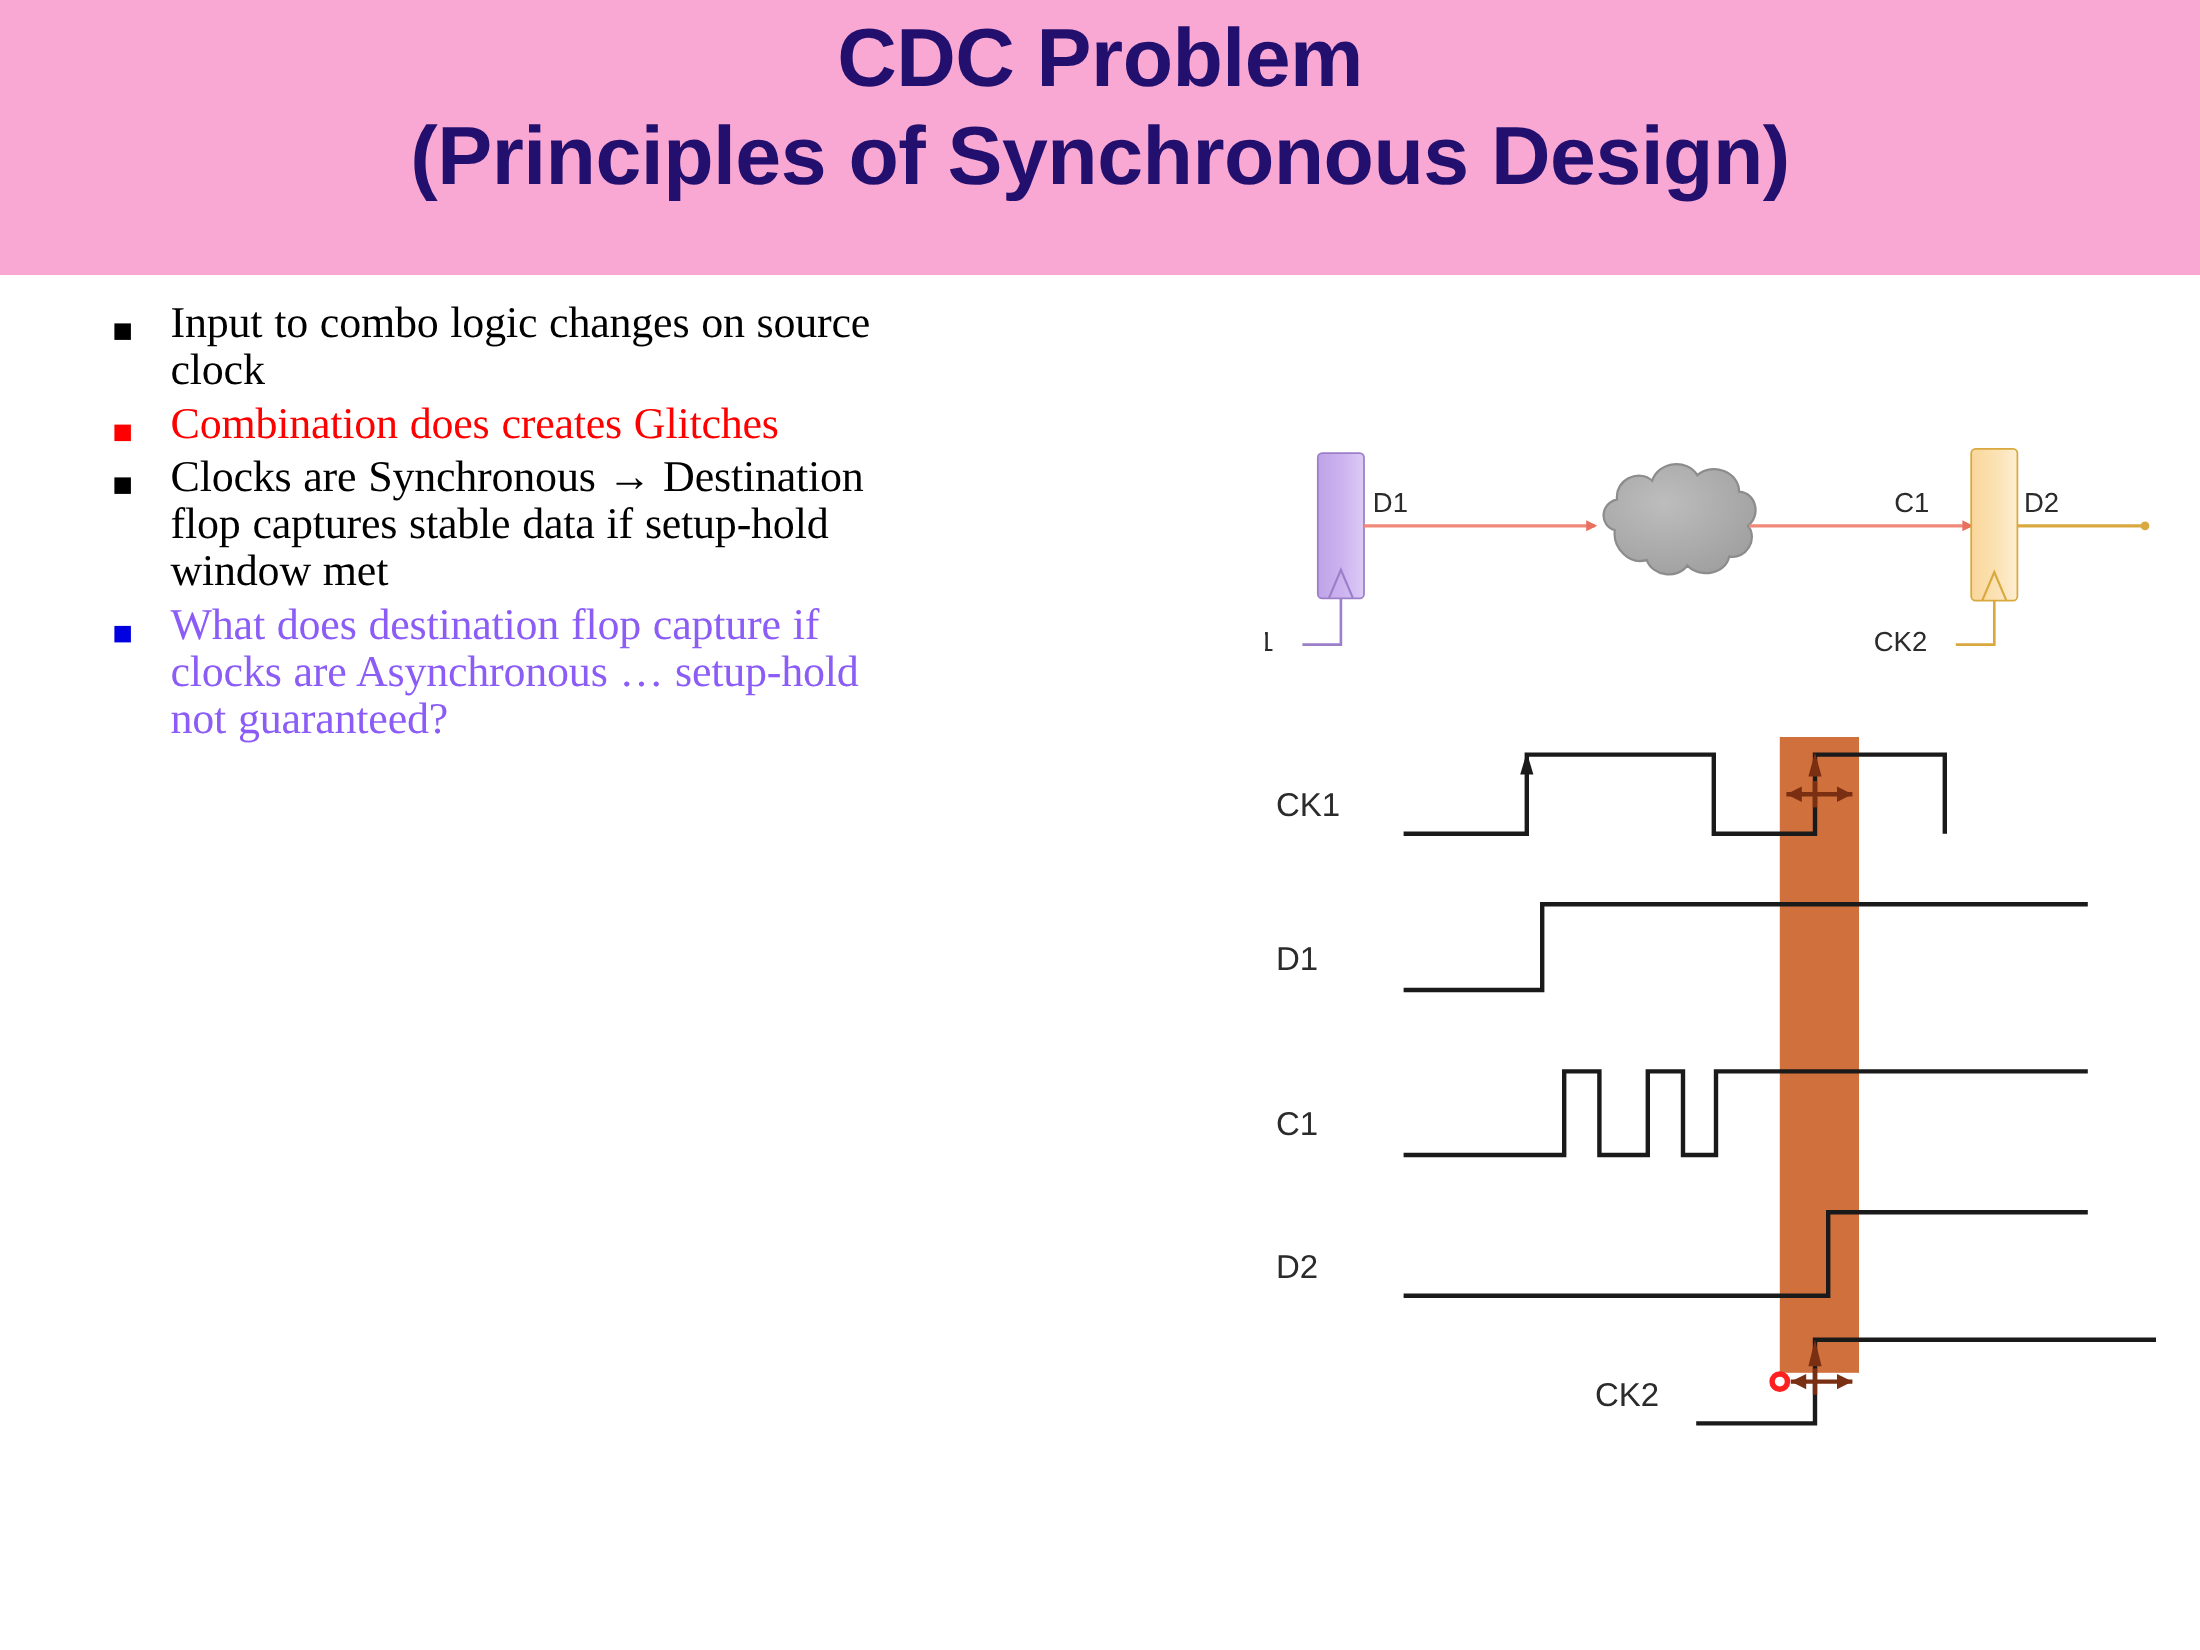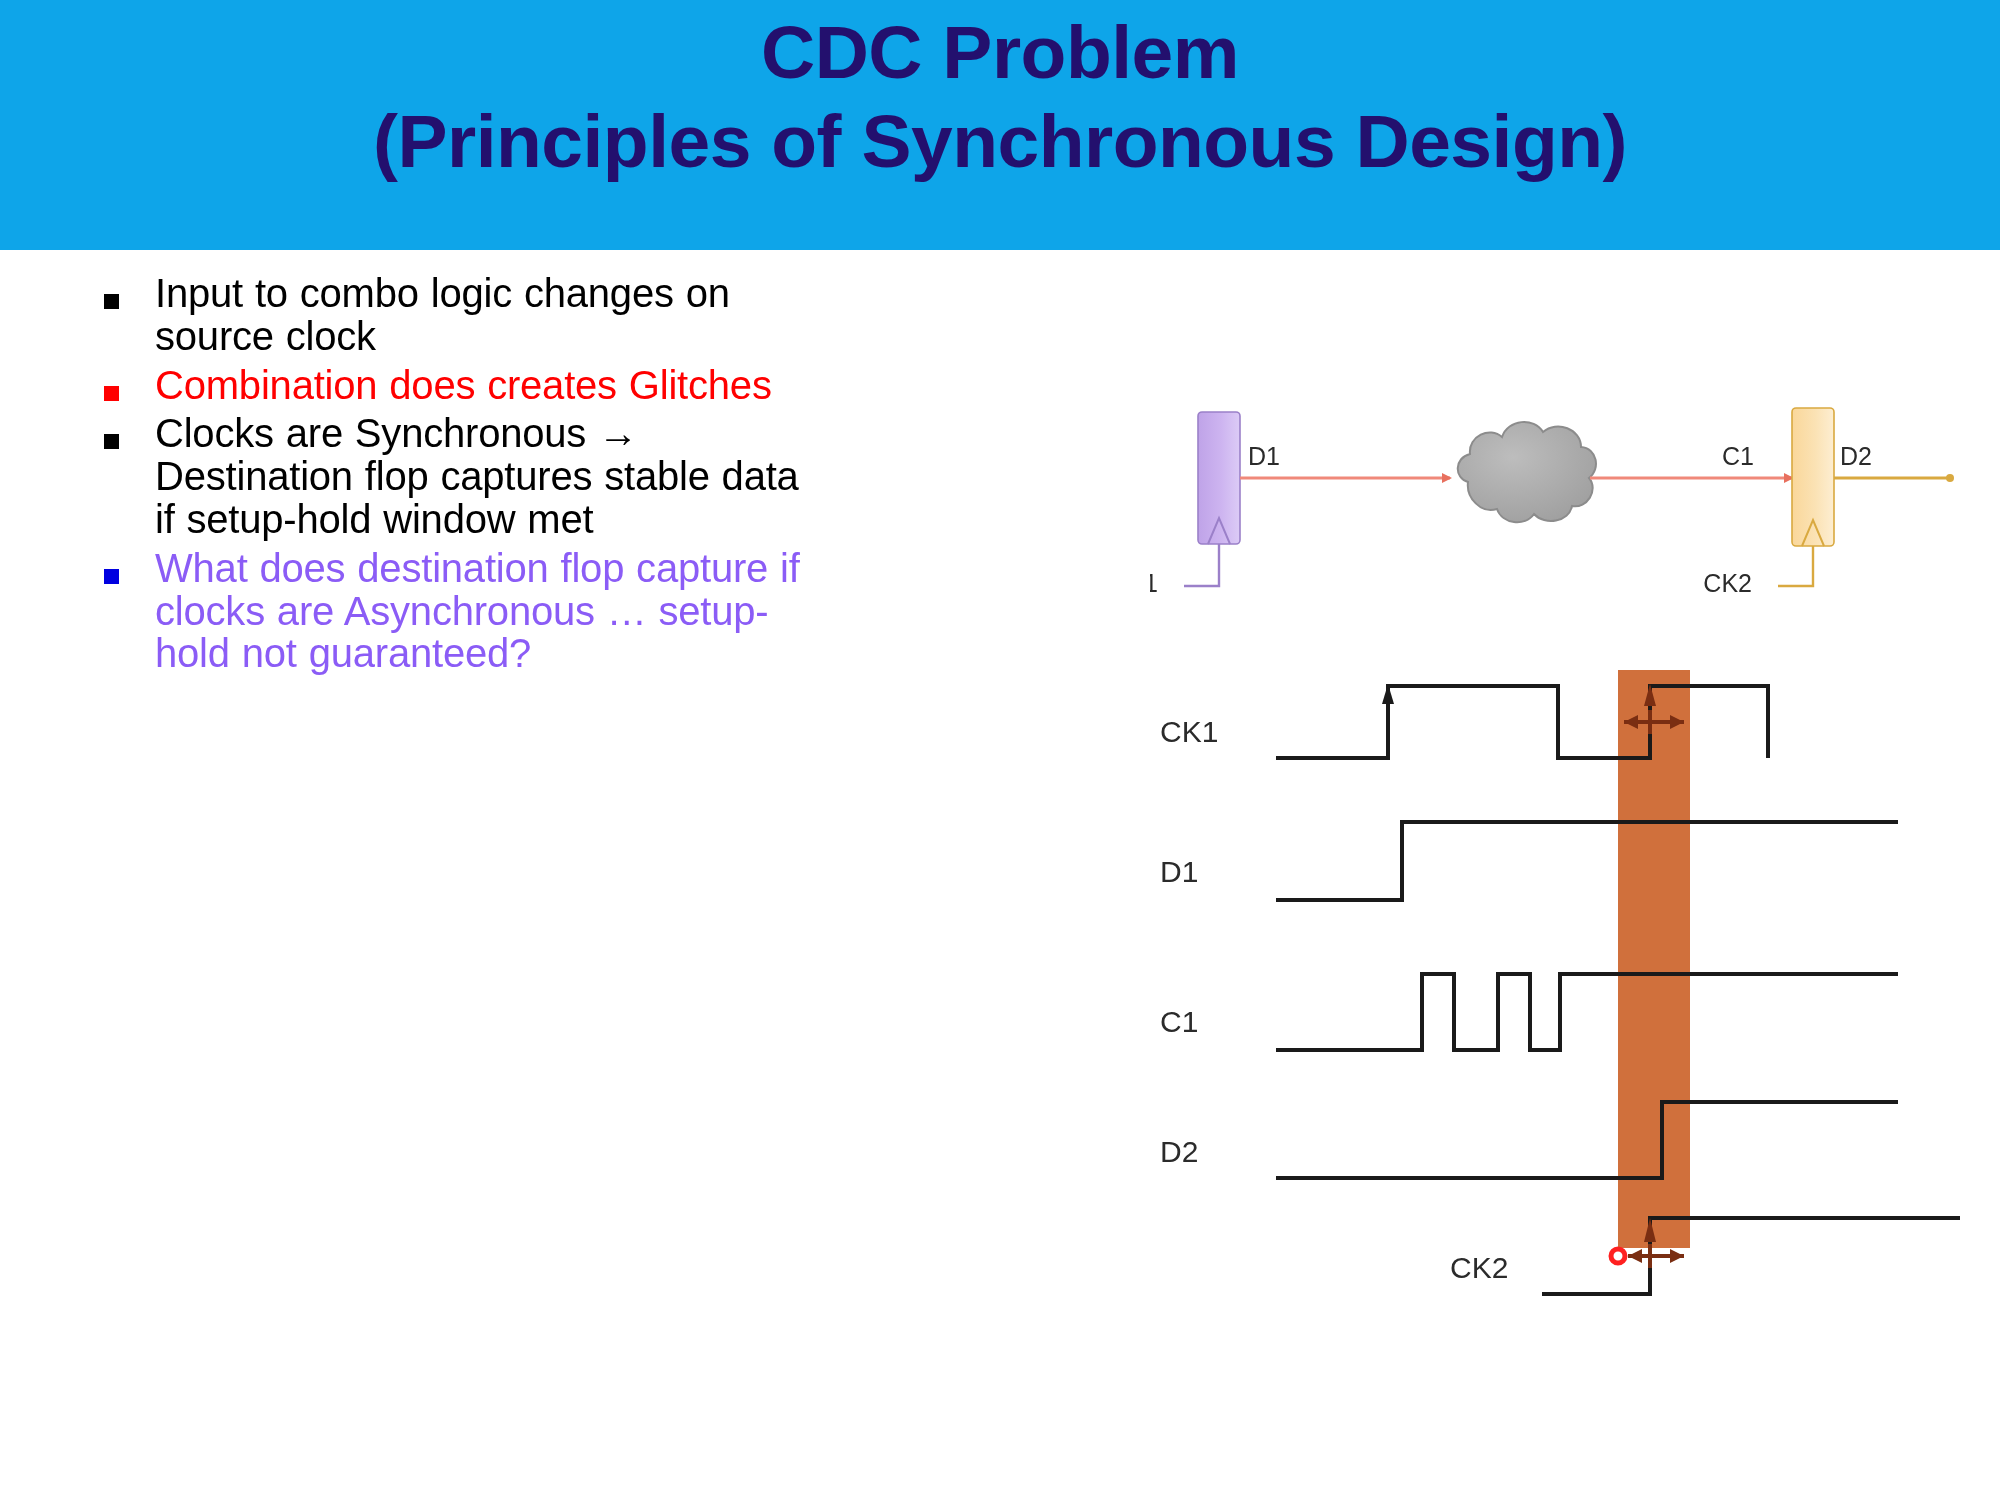--- a/index.html
+++ b/index.html
@@ -14,21 +14,21 @@
     overflow: hidden;
     font-family: "Liberation Sans", sans-serif;
   }
 
   
   #title-banner {
     position: absolute;
     left: 0; top: 0;
     width: 2000px;
     height: 250px;
-    background: #0ea5e9;
+    background: #f9a8d4;
     box-sizing: border-box;
   }
   #title-text {
     position: absolute;
     left: 0; top: 8px;
     width: 2000px;
     text-align: center;
     color: #23106E;
     font-family: "Liberation Sans", sans-serif;
     font-weight: bold;
@@ -57,21 +57,21 @@
     box-sizing: border-box;
   }
   .bullet-marker i {
     display: block;
     width: 15px;
     height: 15px;
     margin-left: 4px;
   }
   .bullet-text {
     flex: 1 1 auto;
-    font-family: Liberation Sans, sans-serif;
+    font-family: Liberation Serif, serif;
     font-size: 40px;
     line-height: 1.07;
     font-weight: normal;
     letter-spacing: -0.2px;
     word-spacing: 1px;
   }
   .c-black { color: #000000; }
   .c-red   { color: #FF0000; }
   .c-blue  { color: #8b5cf6; }
   .bg-black { background: #000000; }

